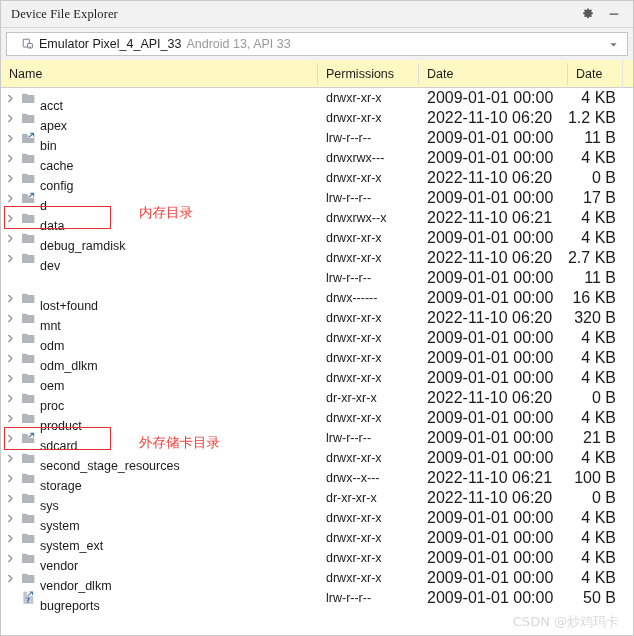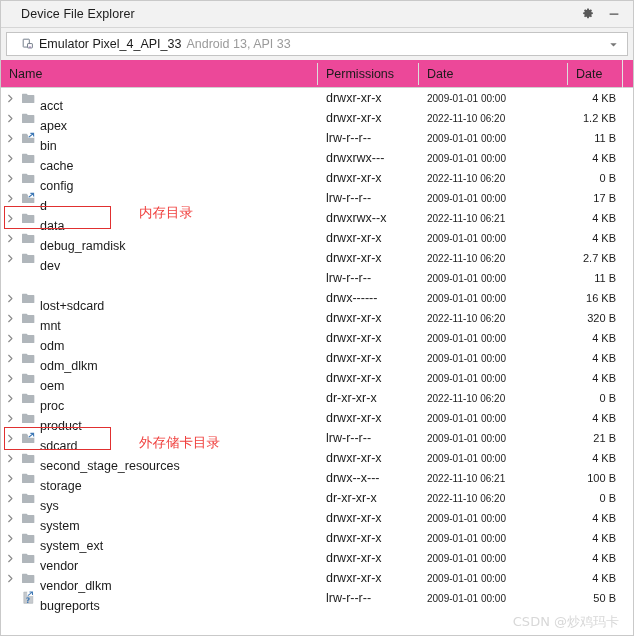--- a/index.html
+++ b/index.html
@@ -23,23 +23,24 @@
     position: absolute; left: 0; top: 0;
     width: 632px; height: 27px;
     background: #f2f2f2;
     border-bottom: 1px solid #d6d6d6;
     box-sizing: border-box;
     display: flex; align-items: center;
   }
   #titlebar .title {
     font-size: 12.5px;
     color: #1d1d1d;
-    margin-left: 20px;
+    margin-left: 10px;
     letter-spacing: 0.1px;
     white-space: nowrap;
+    font-family: Liberation Serif, serif;
   }
   #titlebar .tb-actions {
     margin-left: auto;
     display: flex; align-items: center;
     gap: 10px;
     margin-right: 11px;
   }
   .icon-btn {
     width: 16px; height: 16px;
     display: flex; align-items: center; justify-content: center;
@@ -74,21 +75,21 @@
   }
   #device-combo .combo-arrow {
     margin-left: auto; margin-right: 8px;
     display: flex; align-items: center;
   }
 
   
   #colheader {
     position: absolute; left: 0; top: 59px;
     width: 632px; height: 28px;
-    background: #ec4899;
+    background: #fef9c3;
     border-bottom: 1px solid #d0d0d0;
     box-sizing: border-box;
   }
   #colheader .ch {
     position: absolute; top: 0; height: 27px;
     display: flex; align-items: center;
     font-size: 12.5px; color: #1b1b1b;
     box-sizing: border-box;
   }
   #colheader .ch span { padding-left: 8px; }
@@ -137,29 +138,29 @@
     height: 20px; width: 99px;
     display: flex; align-items: center;
     font-size: 12.5px; color: #1b1b1b;
     padding-left: 8px; box-sizing: border-box;
     white-space: nowrap;
   }
   .cell-date {
     position: absolute; left: 418px; top: 0;
     height: 20px; width: 147px;
     display: flex; align-items: center;
-    font-size: 10px; color: #1b1b1b;
+    font-size: 16px; color: #1b1b1b;
     padding-left: 8px; box-sizing: border-box;
     white-space: nowrap;
   }
   .cell-size {
     position: absolute; left: 567px; top: 0;
     height: 20px; width: 54px;
     display: flex; align-items: center; justify-content: flex-end;
-    font-size: 11px; color: #1b1b1b;
+    font-size: 16px; color: #1b1b1b;
     padding-right: 6px; box-sizing: border-box;
     white-space: nowrap;
   }
 
   
   #right-rule {
     position: absolute; left: 621px; top: 59px;
     width: 1px; height: 574px;
     background: #e3e3e3;
   }
@@ -430,21 +431,21 @@
           <span class="twisty">
             <svg width="9" height="9" viewBox="0 0 10 10" aria-hidden="true">
               <path d="M3 1.4 L6.6 5 L3 8.6" fill="none" stroke="#8a8a8a" stroke-width="1.25" stroke-linecap="round" stroke-linejoin="round"></path>
             </svg>
           </span>
           <span class="ficon">
             <svg width="15" height="13" viewBox="0 0 16 14" aria-hidden="true">
               <path d="M1 2.6 A0.7 0.7 0 0 1 1.7 1.9 H6.1 L7.3 3.3 H13.6 A0.7 0.7 0 0 1 14.3 4 V11.2 A0.7 0.7 0 0 1 13.6 11.9 H1.7 A0.7 0.7 0 0 1 1 11.2 Z" fill="#b0b6bb"></path>
             </svg>
           </span>
-          <span class="fname">lost+sdcard</span>
+          <span class="fname">lost+found</span>
         </div>
         <div class="cell-perm">drwx------</div>
         <div class="cell-date">2009-01-01 00:00</div>
         <div class="cell-size">16 KB</div>
       </div>
       <div class="row">
         <div class="cell-name">
           <span class="twisty">
             <svg width="9" height="9" viewBox="0 0 10 10" aria-hidden="true">
               <path d="M3 1.4 L6.6 5 L3 8.6" fill="none" stroke="#8a8a8a" stroke-width="1.25" stroke-linecap="round" stroke-linejoin="round"></path>

